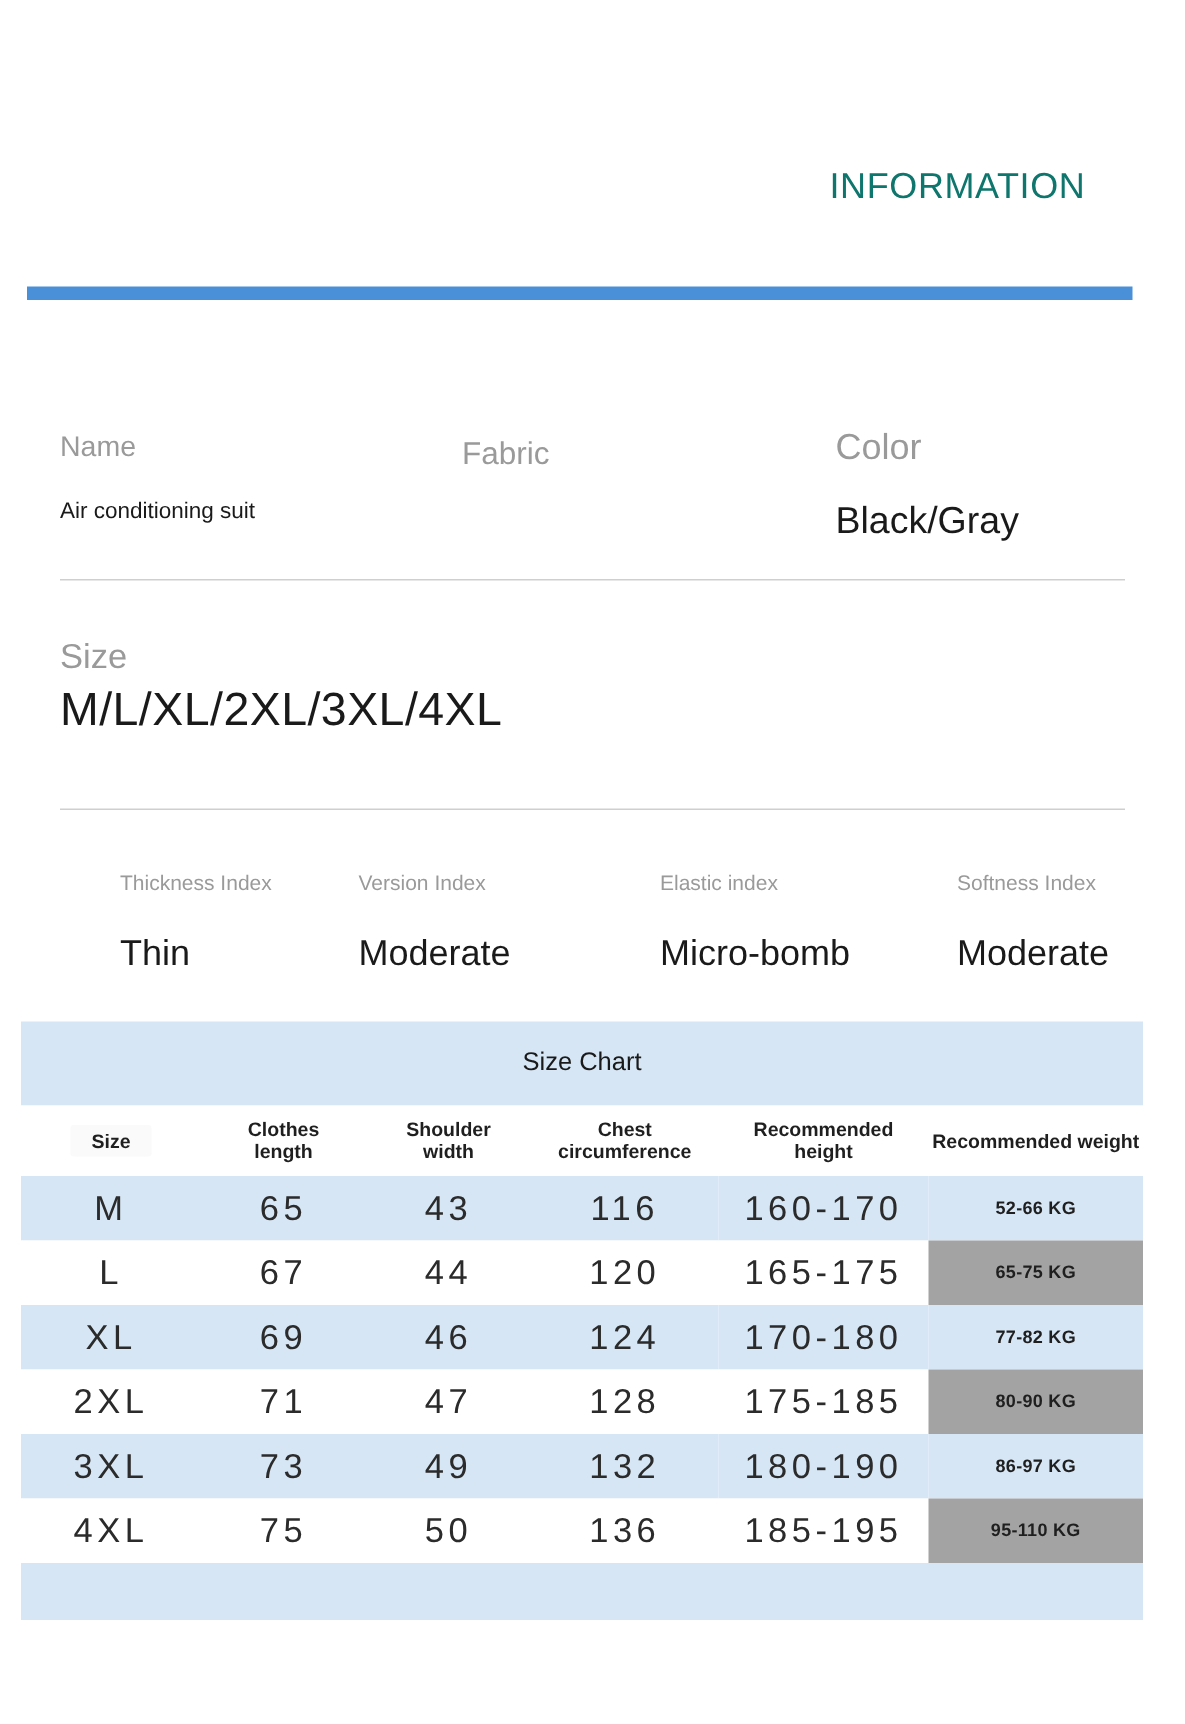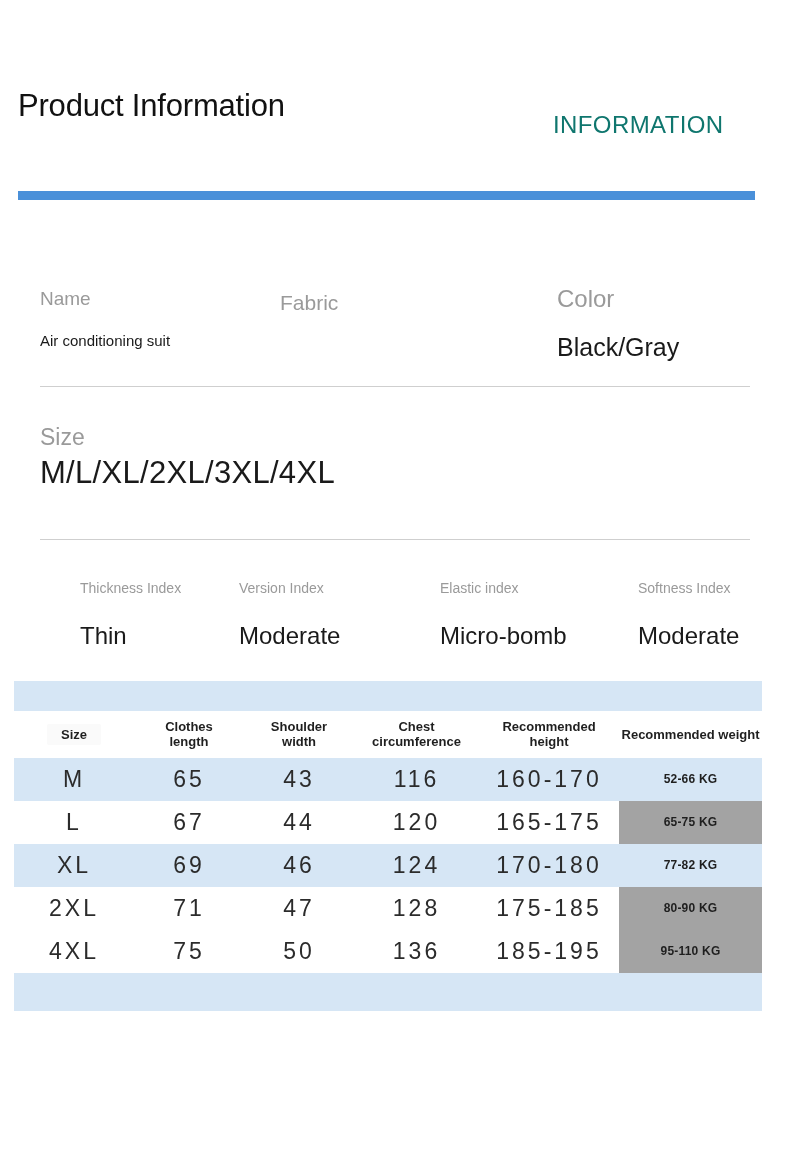--- a/index.html
+++ b/index.html
@@ -74,21 +74,21 @@
   }
   .spec-value {
     color: #1a1a1a;
     font-weight: 400;
     white-space: nowrap;
   }
 
   
   .r1 { top: 288px; height: 90px; }
   .r1 .c-name  { left: 40px;  top: 0; }
-  .r1 .c-fab   { left: 280px; top: 3px; }
+  .r1 .c-fab   { left: 308px; top: 3px; }
   .r1 .c-col   { left: 557px; top: -3px; }
   .r1 .c-name .spec-label { font-size: 19px; }
   .r1 .c-name .spec-value { font-size: 15px; margin-top: 22px; }
   .r1 .c-fab  .spec-label { font-size: 21px; }
   .r1 .c-fab  .spec-value { font-size: 20px; margin-top: 19px; }
   .r1 .c-col  .spec-label { font-size: 24px; }
   .r1 .c-col  .spec-value { font-size: 25px; margin-top: 20px; }
 
   .divider {
     position: absolute;
@@ -193,21 +193,20 @@
     height: 38px;
     background: #d6e6f5;
   }
 </style>
 </head>
 <body>
 
 <div class="page">
 
   <div class="header">
-    <div class="header-title">Product Information</div>
     <div class="header-sub">INFORMATION</div>
   </div>
   <div class="header-rule"></div>
 
   <div class="spec-row r1">
     <div class="spec-cell c-name">
       <div class="spec-label">Name</div>
       <div class="spec-value">Air conditioning suit</div>
     </div>
     <div class="spec-cell c-fab">
@@ -243,20 +242,21 @@
     </div>
     <div class="spec-cell i3">
       <div class="spec-label">Softness Index</div>
       <div class="spec-value">Moderate</div>
     </div>
   </div>
 
   <div class="chart">
 
     <div class="chart-banner">
+      <div class="chart-banner-title">Size Chart</div>
     </div>
 
     <table class="size-table">
       <colgroup>
         <col class="c-sz">
           <col class="c-cl">
           <col class="c-sh">
         <col class="c-ch">
           <col class="c-he">
           <col class="c-we">
@@ -313,20 +313,28 @@
           <td class="weight">77-82 KG</td>
         </tr>
         <tr class="even">
           <td>2XL</td>
           <td>71</td>
           <td>47</td>
           <td>128</td>
           <td>175-185</td>
           <td class="weight">80-90 KG</td>
         </tr>
+        <tr class="odd">
+          <td>3XL</td>
+          <td>73</td>
+          <td>49</td>
+          <td>132</td>
+          <td>180-190</td>
+          <td class="weight">86-97 KG</td>
+        </tr>
         <tr class="even">
           <td>4XL</td>
           <td>75</td>
           <td>50</td>
           <td>136</td>
           <td>185-195</td>
           <td class="weight">95-110 KG</td>
         </tr>
       </tbody>
     </table>

